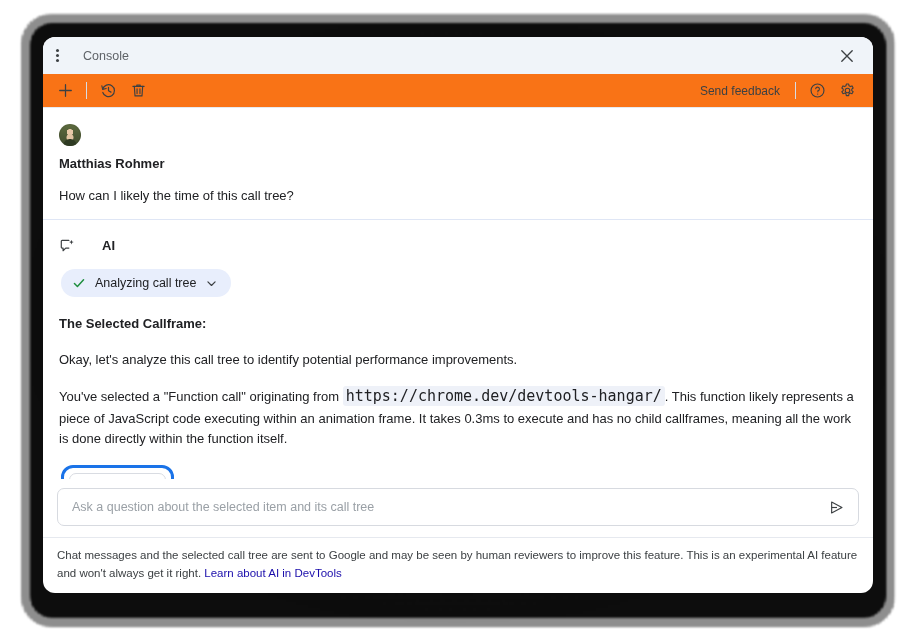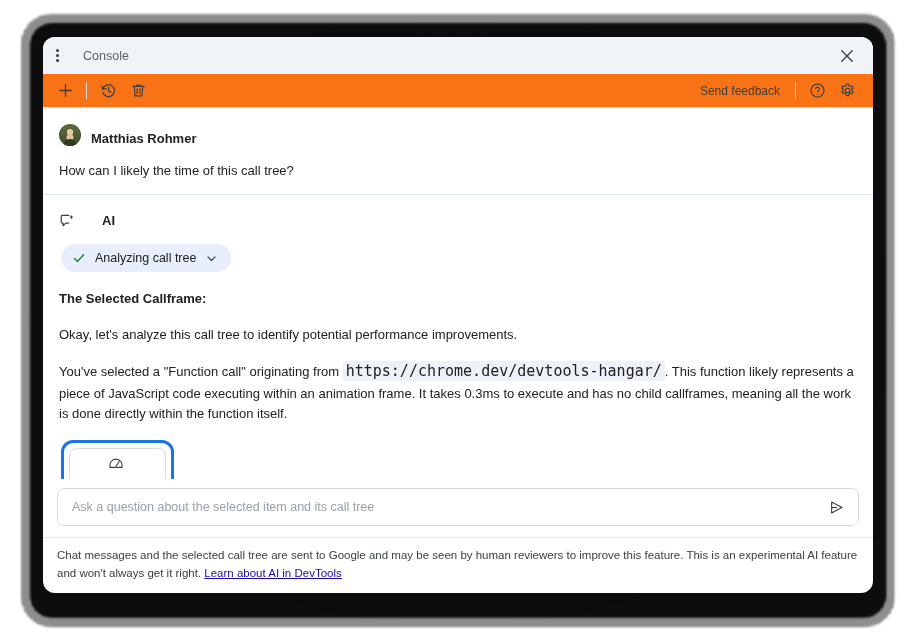--- a/index.html
+++ b/index.html
@@ -146,22 +146,23 @@
     overflow: hidden;
     background: #fff;
   }
 
   .user-block {
     padding: 16px 16px 14px 16px;
     border-bottom: 1px solid #dfe6f5;
   }
   .user-head {
     display: flex;
-    align-items: flex-end;
+    align-items: flex-start;
     gap: 10px;
+    flex-direction: column;
   }
   .avatar {
     width: 22px; height: 22px; border-radius: 50%;
     background:
       radial-gradient(circle at 50% 38%, #e8c9a8 0 18%, rgba(232,201,168,0) 19%),
       linear-gradient(#5d6b3f, #3f4a2c);
     position: relative;
     overflow: hidden;
     flex: none;
     box-shadow: inset 0 0 0 1px rgba(0,0,0,0.08);
@@ -303,21 +304,20 @@
     border-top: 1px solid #e6e9ef;
     margin-top: 11px;
     padding: 9px 14px 10px 14px;
     font-size: 11.5px;
     line-height: 1.55;
     color: #3c4043;
     flex: none;
   }
   .disclaimer a {
     color: #1a0dab;
-    text-decoration: underline;
     cursor: pointer;
   }
 
   svg { display: block; }
 </style>
 </head>
 <body>
 
 <div id="stage">
   <div id="halo"></div>

